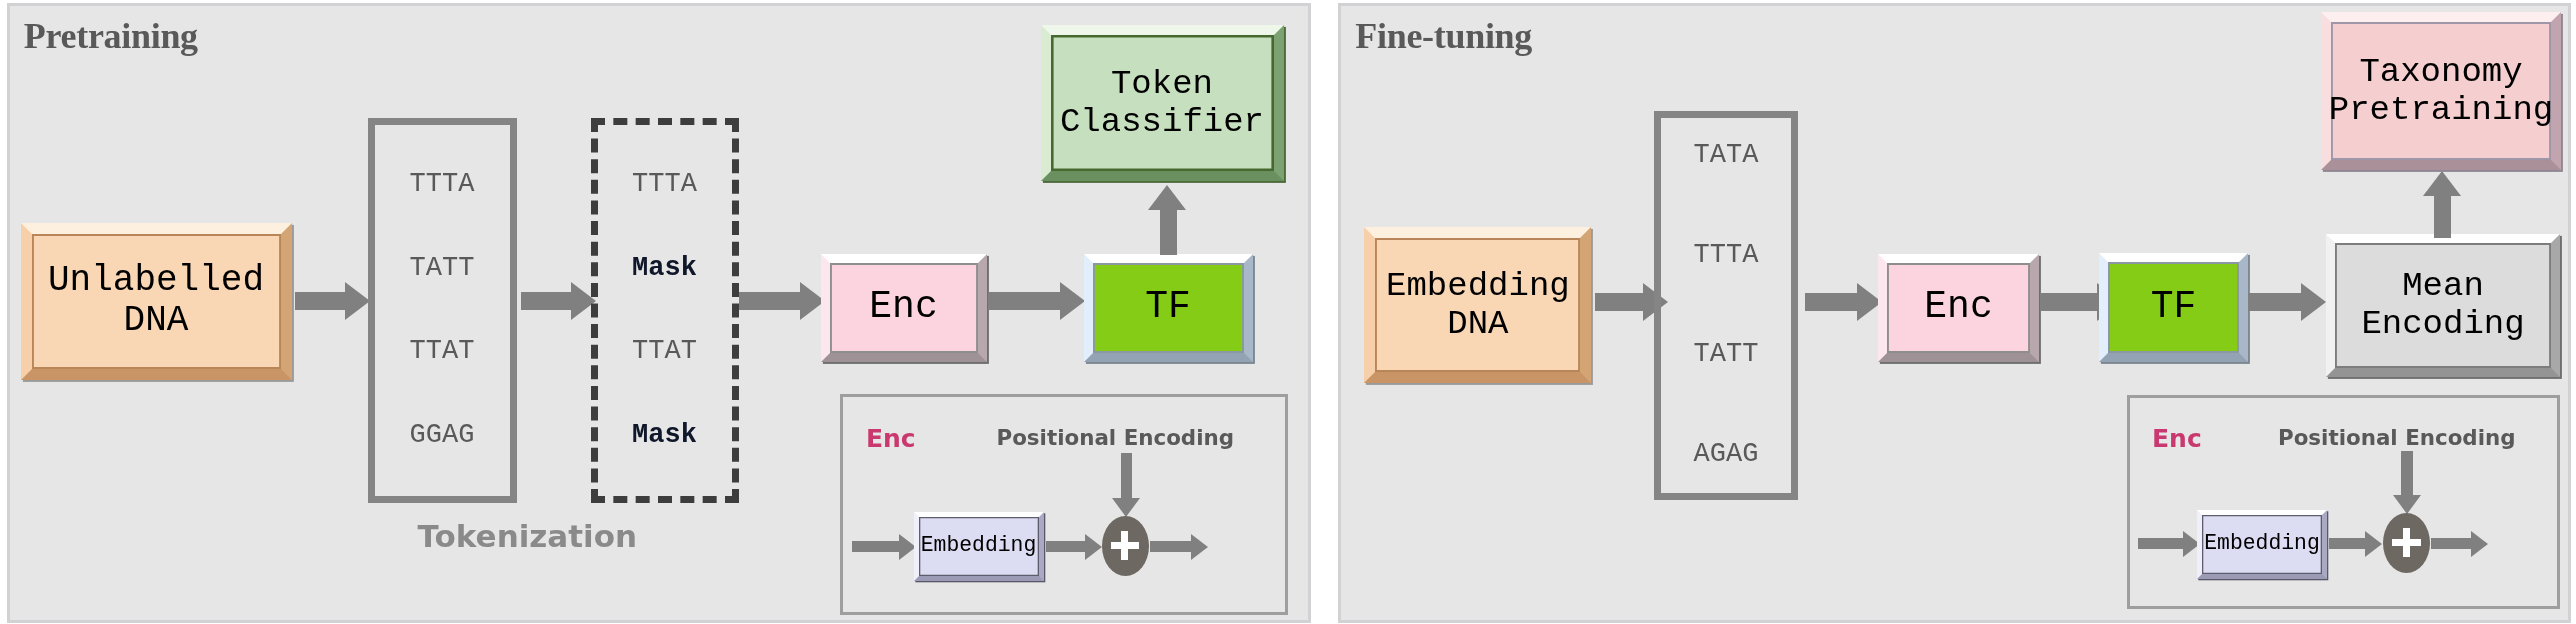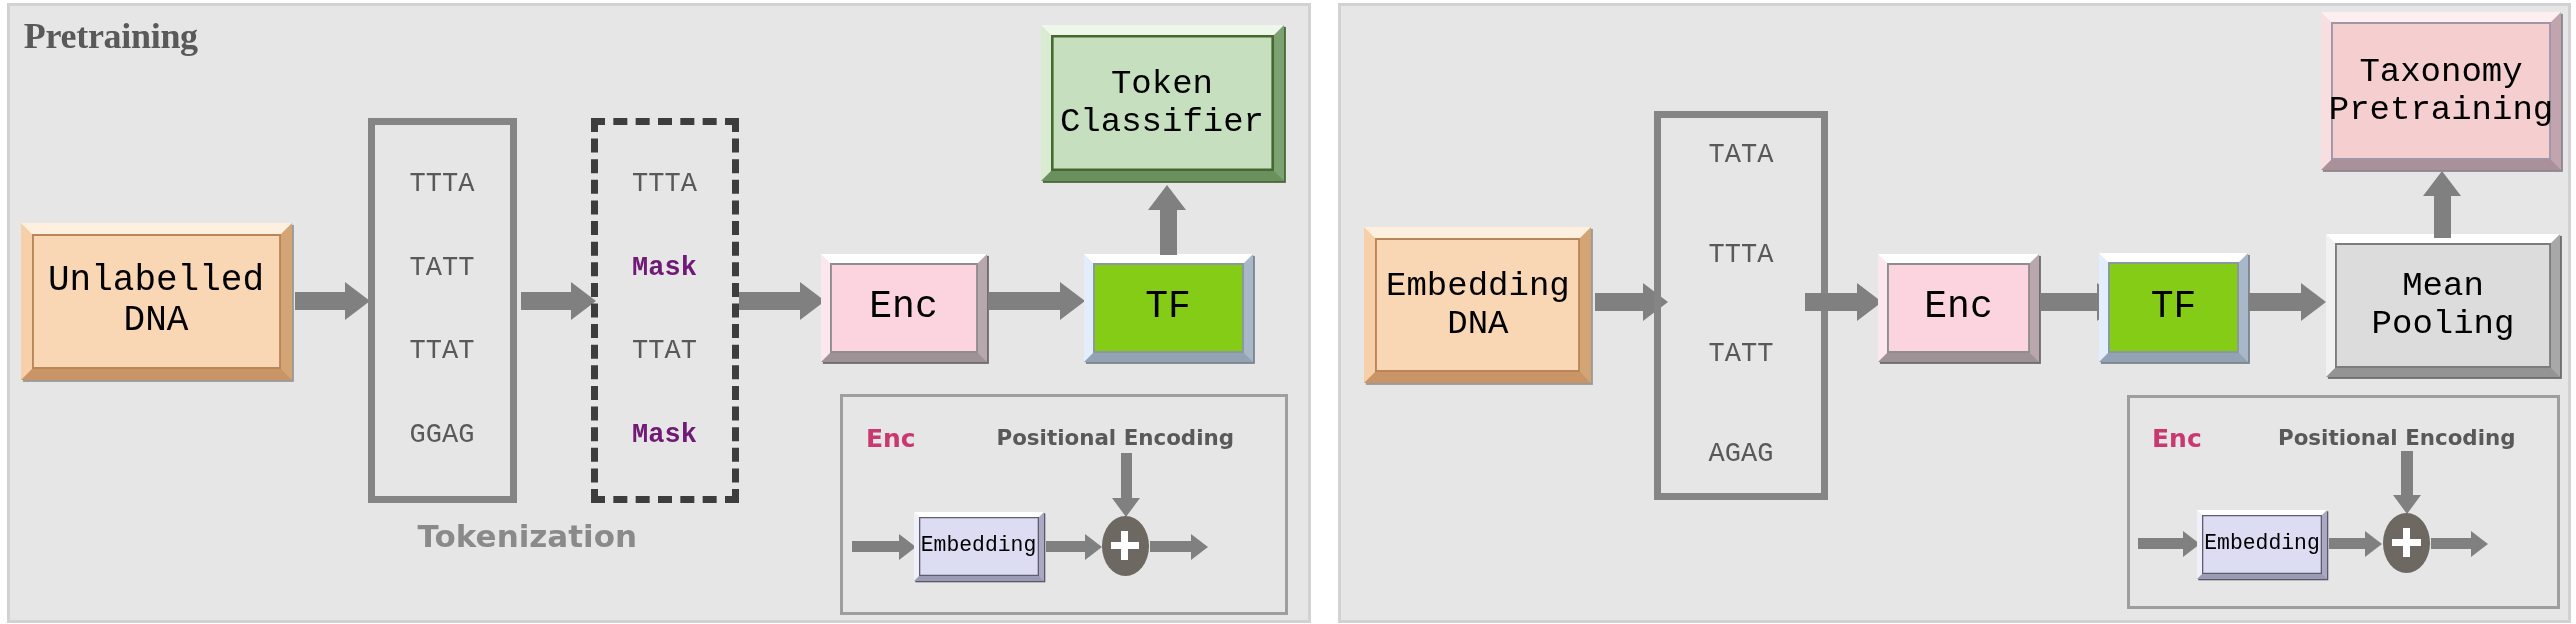--- a/index.html
+++ b/index.html
@@ -148,21 +148,21 @@
     color: #595959;
     font-family: Liberation Mono, monospace;
     font-size: 27px;
   }
   .tokenbox.solid { border: 7.1px solid #858585; }
   .tokenbox.dashed {
     border: 7.1px dashed #3d3d3d;
   }
   .tokenbox .tok { line-height: 1; }
   .tokenbox .tok.mask {
-    color: #701a75;
+    color: #0f172a;
     font-weight: bold;
   }
 
   .caption {
     position: absolute;
     font-weight: bold;
     font-size: 31px;
     color: #8a8a8a;
     font-family: "DejaVu Sans", sans-serif;
     white-space: nowrap;
@@ -332,32 +332,33 @@
       <div>
         <div class="ar-shaft" style="left:307px; top:144px; width:42px; height:11.7px;"></div>
         <div class="ar-head-r sm" style="left:348px; top:137px;"></div>
       </div>
     </div>
 
   </div>
 
   <div class="panel" id="panel-finetuning">
 
+    <div class="panel-title" style="left:14.3px; top:9px;">Fine-tuning</div>
 
     <div class="bevel bevel-orange" style="left:23.4px; top:221px; width:227px; height:156px; font-size:34px;">
       <span class="lbl">Embedding
 DNA</span>
     </div>
 
     <div>
       <div class="ar-shaft" style="left:254px; top:287px; width:49px; height:18px;"></div>
       <div class="ar-head-r" style="left:302px; top:277px;"></div>
     </div>
 
-    <div class="tokenbox solid" style="left:313px; top:105px; width:174px; height:389px; padding:2px 0;gap:27px;">
+    <div class="tokenbox solid" style="left:313px; top:105px; width:144px; height:389px; padding:2px 0;gap:27px;">
       <span class="tok">TATA</span>
       <span class="tok">TTTA</span>
       <span class="tok">TATT</span>
       <span class="tok">AGAG</span>
     </div>
 
     <div>
       <div class="ar-shaft" style="left:464px; top:287px; width:53px; height:18px;"></div>
       <div class="ar-head-r" style="left:516px; top:277px;"></div>
     </div>
@@ -375,21 +376,21 @@
       <span class="lbl">TF</span>
     </div>
 
     <div>
       <div class="ar-shaft" style="left:907px; top:287px; width:54px; height:18px;"></div>
       <div class="ar-head-r" style="left:960px; top:277px;"></div>
     </div>
 
     <div class="bevel bevel-silver" style="left:985px; top:228px; width:234px; height:143px; font-size:34px;">
       <span class="lbl">Mean
-Pooling</span>
+Encoding</span>
     </div>
 
     <div>
       <div class="ar-shaft" style="left:1093px; top:188px; width:17px; height:44px;"></div>
       <div class="ar-head-u" style="left:1082px; top:165px;"></div>
     </div>
 
     <div class="bevel bevel-rose" style="left:980px; top:6.5px; width:240px; height:158px; font-size:34px;">
       <span class="lbl">Taxonomy
 Pretraining</span>

